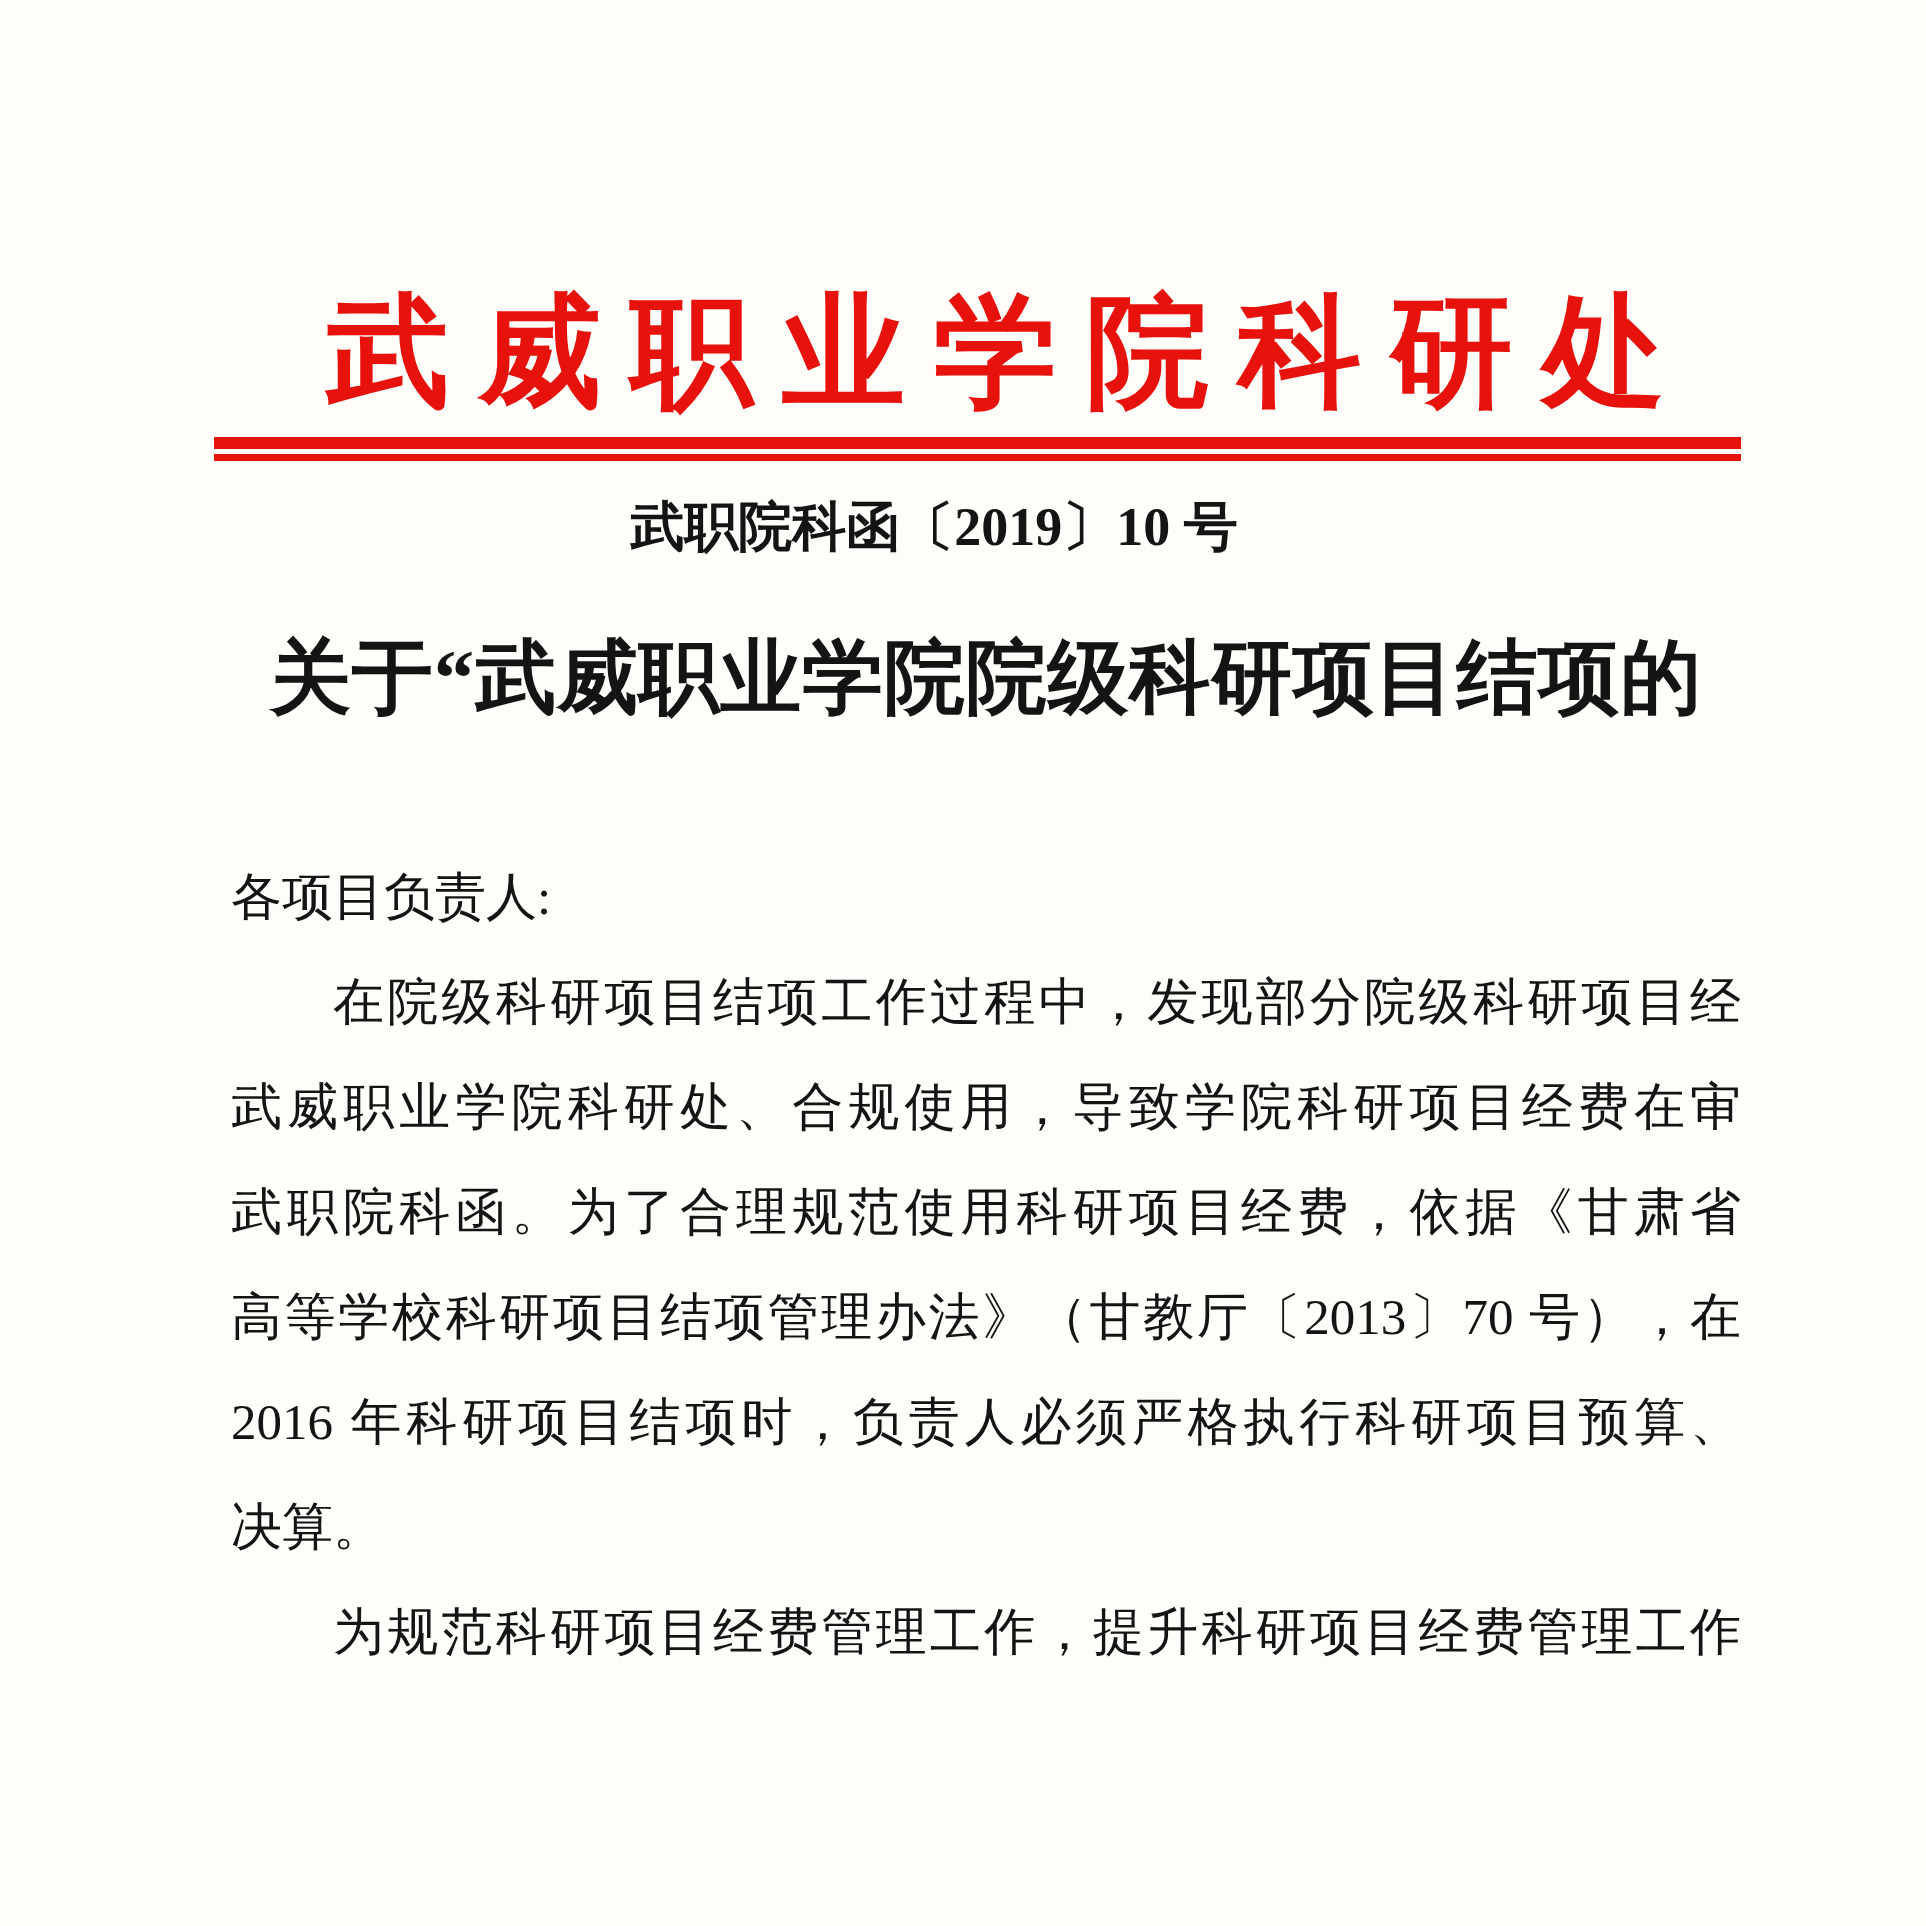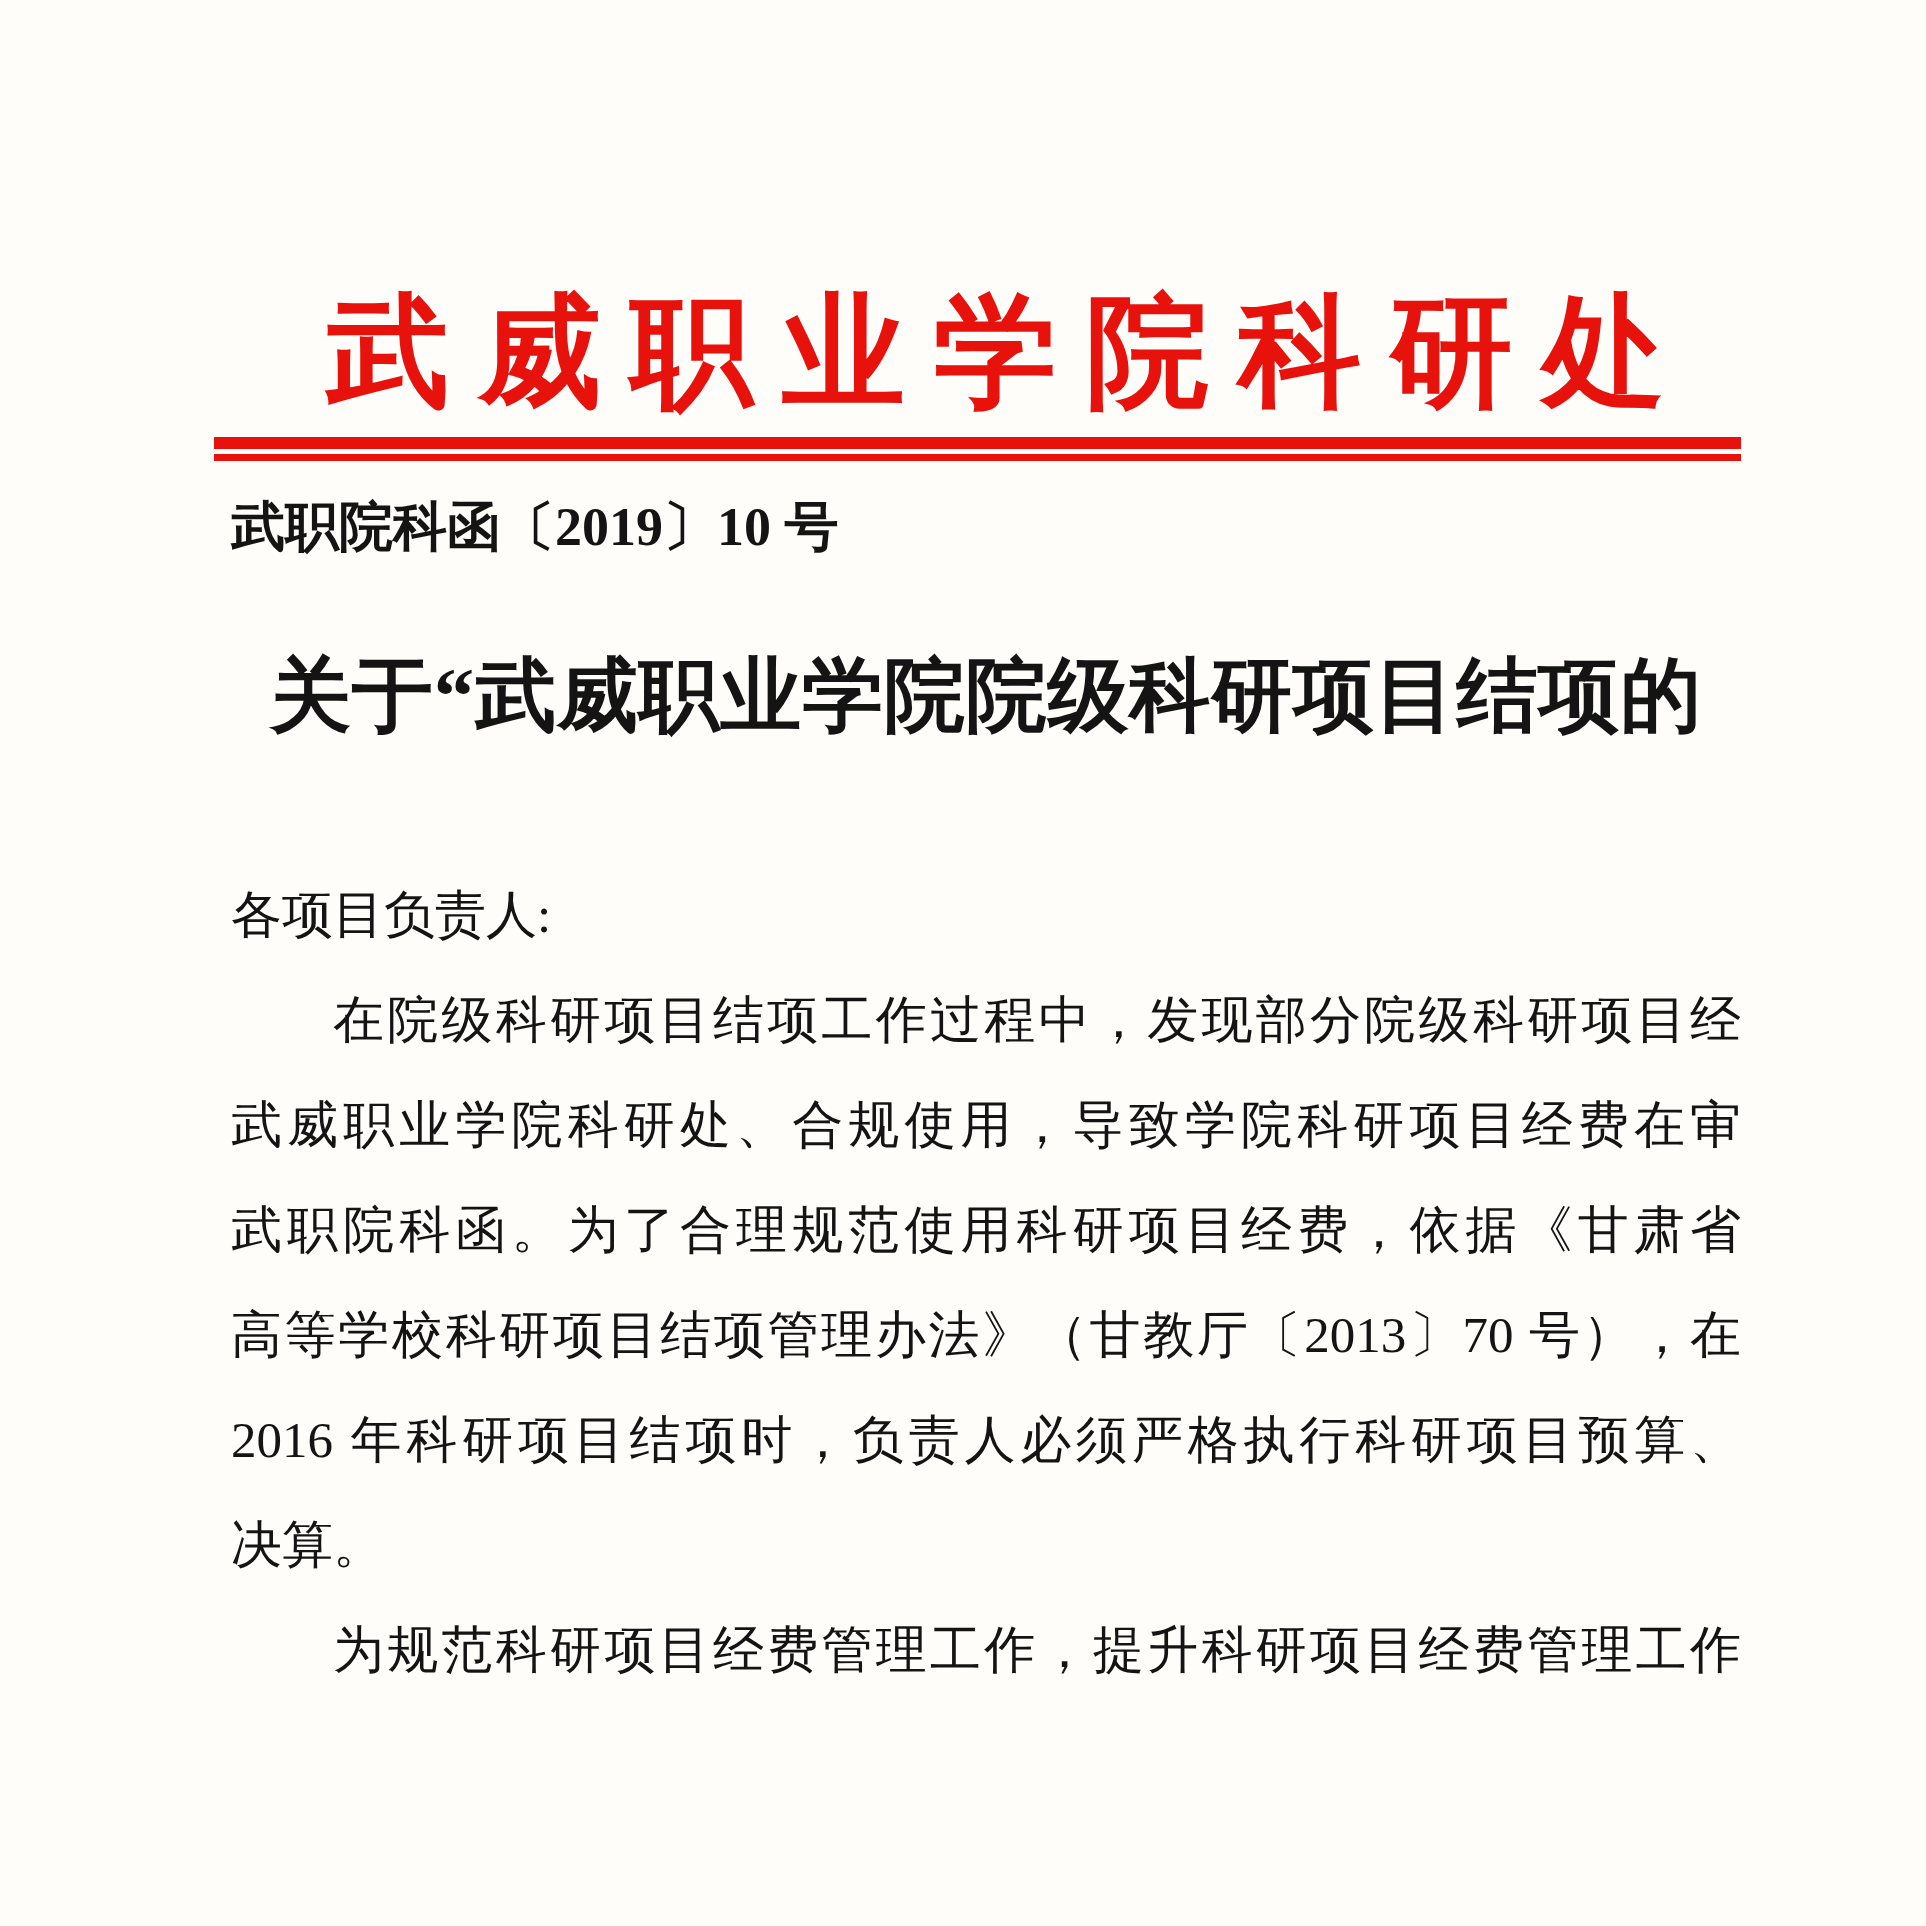--- a/index.html
+++ b/index.html
@@ -38,30 +38,30 @@
   .rule-top .gap{height:5.4px;}
   .rule-top .b2{height:7px;}
 
   
   .doc-number{
     margin-top:37px;
     margin-left:231px;
     width:1510px;
     box-sizing:border-box;
     padding-right:104px;
-    text-align:left;
+    text-align:center;
     font-size:54px;
     line-height:58px;
     font-weight:600;
     white-space:nowrap;
   }
 
   
   .notice-title{
-    margin-top:89px;
+    margin-top:71px;
     margin-left:231px;
     width:1510px;
     text-align:center;
     font-size:81px;
     line-height:102px;
     font-weight:bold;
     letter-spacing:0.8px;
   }
 
   

